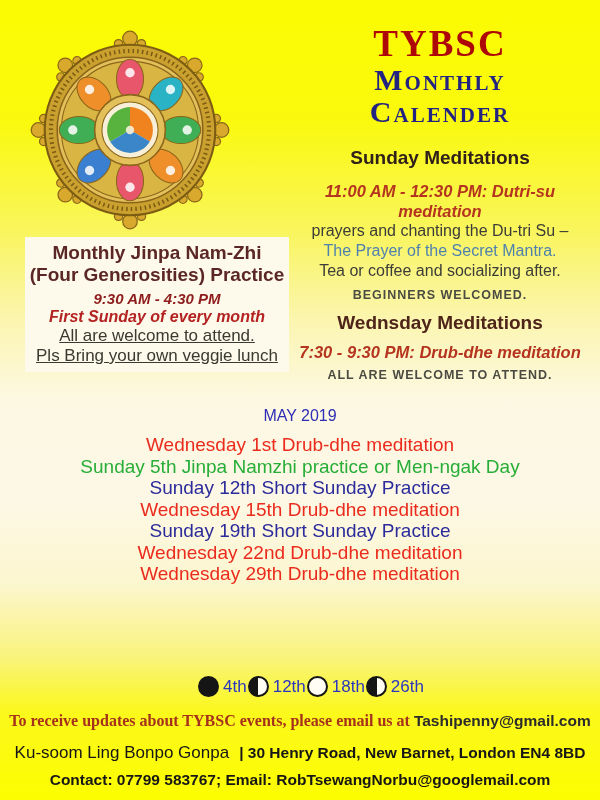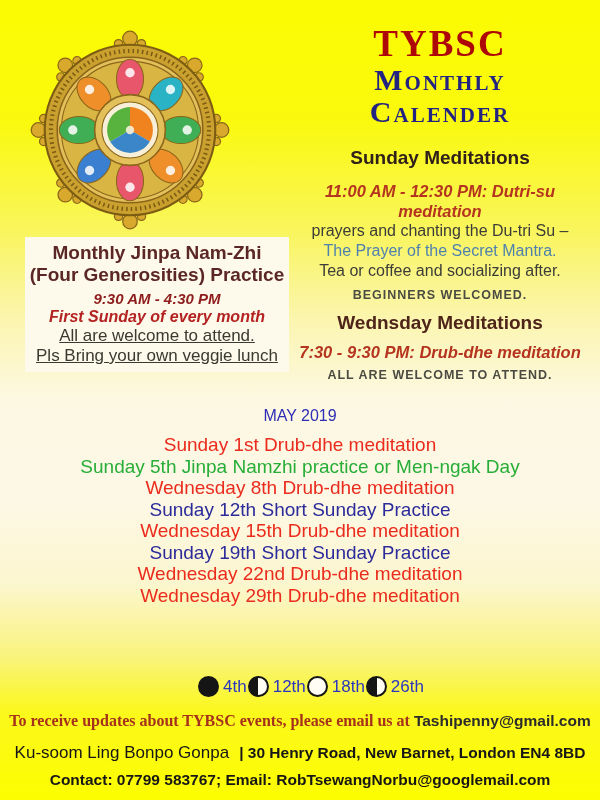--- a/index.html
+++ b/index.html
@@ -138,23 +138,22 @@
     <div class="jb-title">(Four Generosities) Practice</div>
     <div class="jb-time">9:30 AM - 4:30 PM</div>
     <div class="jb-sched">First Sunday of every month</div>
     <div class="jb-note">All are welcome to attend.</div>
     <div class="jb-note">Pls Bring your own veggie lunch</div>
   </div>
 
   <div class="abs calendar">
     <div class="month">MAY 2019</div>
     <div id="events-list">
-        <div class="event-line" style="color: rgb(234, 43, 29);">Sunday 1st Drub-dhe meditation</div>
+        <div class="event-line" style="color: rgb(234, 43, 29);">Wednesday 1st Drub-dhe meditation</div>
         <div class="event-line" style="color: rgb(39, 174, 56);">Sunday 5th Jinpa Namzhi practice or Men-ngak Day</div>
-        <div class="event-line" style="color: rgb(234, 43, 29);">Wednesday 8th Drub-dhe meditation</div>
         <div class="event-line" style="color: rgb(43, 43, 155);">Sunday 12th Short Sunday Practice</div>
         <div class="event-line" style="color: rgb(234, 43, 29);">Wednesday 15th Drub-dhe meditation</div>
         <div class="event-line" style="color: rgb(43, 43, 155);">Sunday 19th Short Sunday Practice</div>
         <div class="event-line" style="color: rgb(234, 43, 29);">Wednesday 22nd Drub-dhe meditation</div>
         <div class="event-line" style="color: rgb(234, 43, 29);">Wednesday 29th Drub-dhe meditation</div>
       </div>
   </div>
 
   <div class="abs moons" id="moon-row">
       <span class="moon-group">

